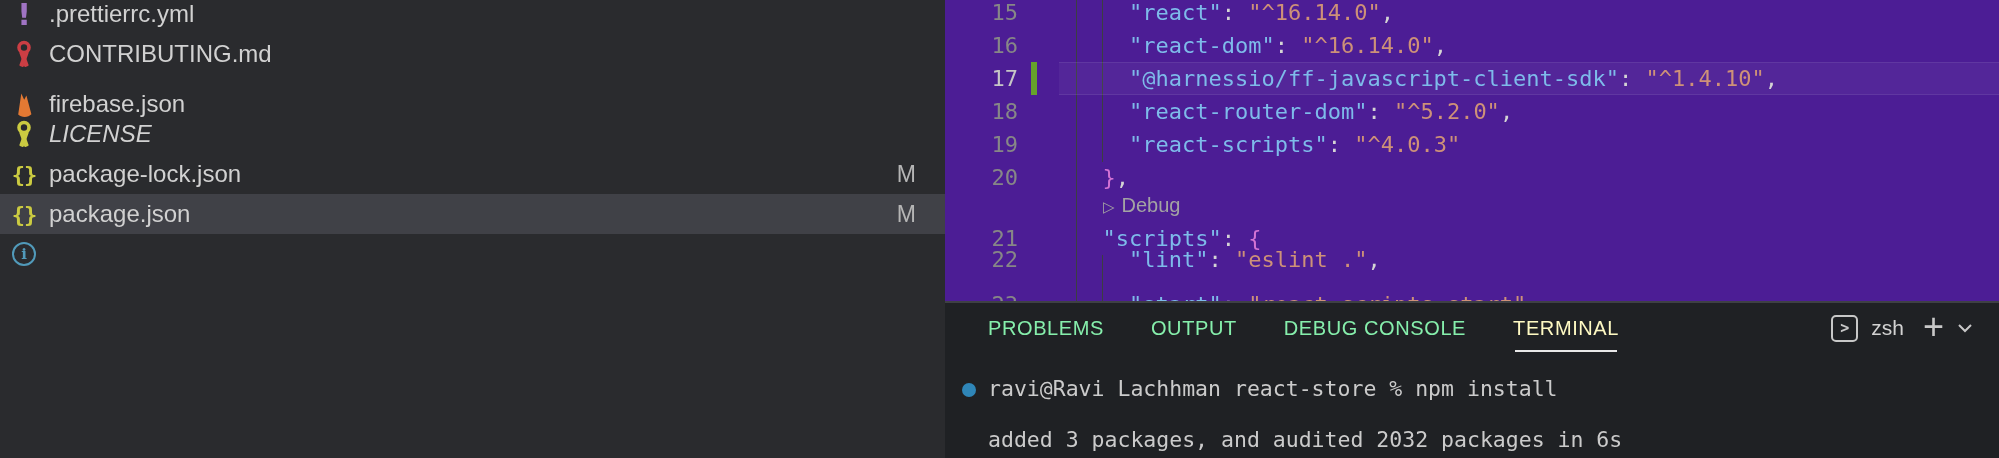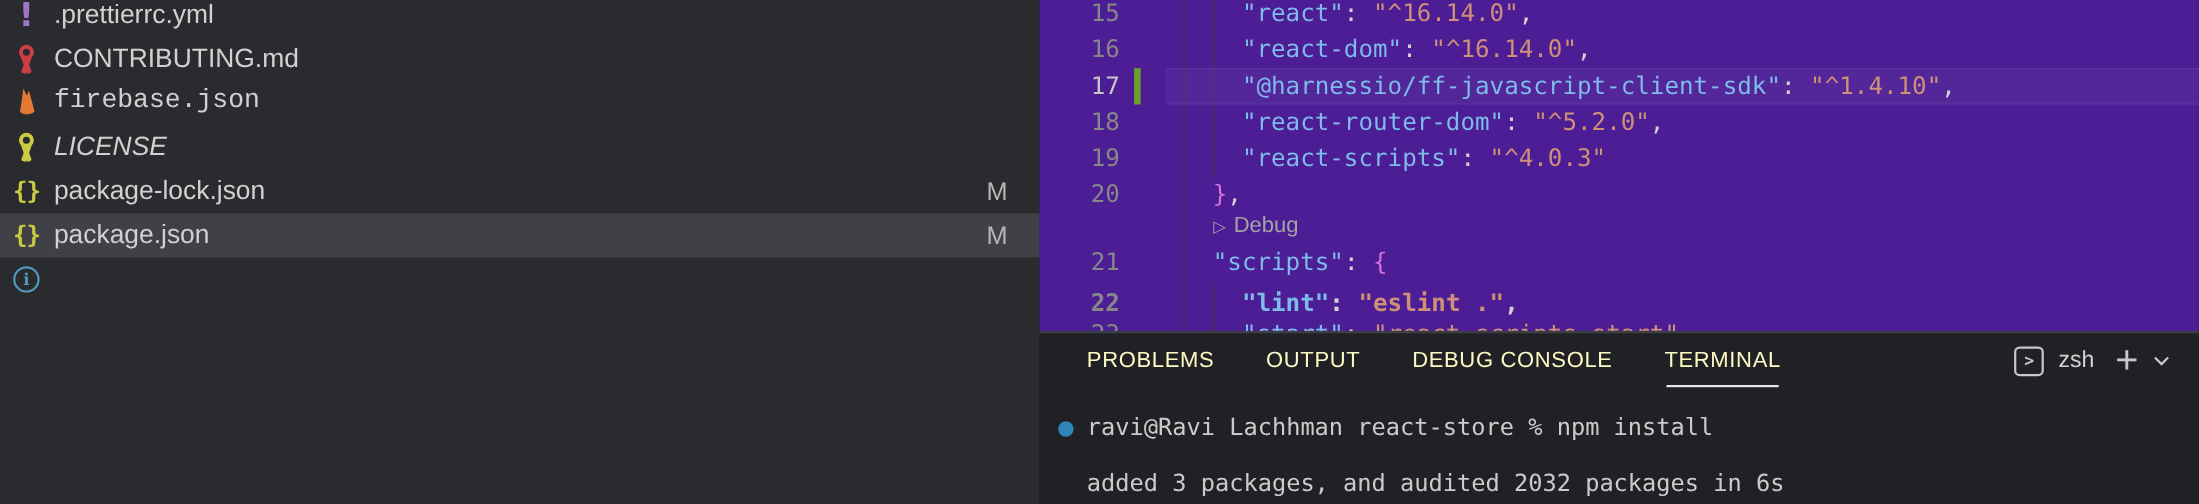--- a/index.html
+++ b/index.html
@@ -38,21 +38,21 @@
   .codelens{position:absolute;left:158px;height:28px;line-height:28px;color:#a3a3a3;
             font:20px "Liberation Sans",sans-serif;cursor:pointer;}
   .codelens .tri{font-size:15px;margin-right:7px;}
   .indent-guide{position:absolute;width:1px;background:#3c3e42;}
 
   
   .panel{position:absolute;left:945px;top:301px;width:1054px;height:157px;background:#1f2124;
          border-top:2px solid #3e4044;box-sizing:border-box;}
   .panel-header{height:50px;display:flex;align-items:center;padding-left:43px;padding-right:26px;}
   .tabs{display:flex;gap:47px;height:100%;}
-  .tab{display:flex;align-items:center;height:100%;color:#fef9c3;font-size:20px;letter-spacing:.6px;
+  .tab{display:flex;align-items:center;height:100%;color:#86efac;font-size:20px;letter-spacing:.6px;
        position:relative;cursor:pointer;}
   .tab.active{color:#fef9c3;}
   .tab.active::after{content:"";position:absolute;left:2px;right:2px;bottom:1px;height:2px;background:#e8e8e8;}
   .panel-actions{margin-left:auto;display:flex;align-items:center;gap:13px;}
   .term-chip{width:23px;height:23px;border:2px solid #c8c8c8;border-radius:5px;display:flex;
              align-items:center;justify-content:center;color:#c8c8c8;font:700 15px "DejaVu Sans Mono",monospace;}
   .shell-label{color:#d2d2d2;font-size:21px;margin-right:6px;}
   .plus-btn{color:#c8c8c8;font:100 36px "Liberation Sans",sans-serif;line-height:24px;margin-top:-3px;}
   .chev-btn{display:flex;align-items:center;}
 
@@ -74,21 +74,21 @@
     <div class="file-row" style="top: 34px;">
       <span class="icon-cell">
         <svg class="ic-svg" viewBox="0 0 24 28">
           <circle cx="12" cy="7.5" r="5" fill="none" stroke="#cc3e44" stroke-width="3.6"></circle>
           <rect x="9.7" y="11" width="4.6" height="16" rx="1" fill="#cc3e44" transform="rotate(20 12 19)"></rect>
           <rect x="9.7" y="11" width="4.6" height="16" rx="1" fill="#cc3e44" transform="rotate(-20 12 19)"></rect>
         </svg>
       </span>
       <span>CONTRIBUTING.md</span>
     </div>
-    <div class="file-row" style="top: 71px; font-family: Liberation Mono, monospace;">
+    <div class="file-row" style="top: 84px;">
       <span class="icon-cell">
         <svg class="ic-svg" viewBox="0 0 24 28">
           <path d="M6.2 24.5 L9.3 3.5 L12.2 9.8 L14.4 5.6 L19.4 24.3 C16.6 27.6 9.2 27.8 6.2 24.5 Z" fill="#e37933"></path>
         </svg>
       </span>
       <span>firebase.json</span>
     </div>
     <div class="file-row" style="top: 114px; font-style: italic;">
       <span class="icon-cell">
         <svg class="ic-svg" viewBox="0 0 24 28">
@@ -126,21 +126,21 @@
   <div class="indent-guide" style="left:157px;top:255px;height:46px;"></div>
   <div>
       <div class="code-line" style="top: -4px;"><span class="lnum">15</span><span class="ltext">    <span class="tk-key">"react"</span><span class="tk-pun">: </span><span class="tk-str">"^16.14.0"</span><span class="tk-pun">,</span></span></div>
       <div class="code-line" style="top: 29px;"><span class="lnum">16</span><span class="ltext">    <span class="tk-key">"react-dom"</span><span class="tk-pun">: </span><span class="tk-str">"^16.14.0"</span><span class="tk-pun">,</span></span></div>
       <div class="code-line" style="top: 62px;"><div class="cur-line" style="top: 0px;"></div><div class="gutter-added" style="top: 0px;"></div><span class="lnum active">17</span><span class="ltext">    <span class="tk-key">"@harnessio/ff-javascript-client-sdk"</span><span class="tk-pun">: </span><span class="tk-str">"^1.4.10"</span><span class="tk-pun">,</span></span></div>
       <div class="code-line" style="top: 95px;"><span class="lnum">18</span><span class="ltext">    <span class="tk-key">"react-router-dom"</span><span class="tk-pun">: </span><span class="tk-str">"^5.2.0"</span><span class="tk-pun">,</span></span></div>
       <div class="code-line" style="top: 128px;"><span class="lnum">19</span><span class="ltext">    <span class="tk-key">"react-scripts"</span><span class="tk-pun">: </span><span class="tk-str">"^4.0.3"</span></span></div>
       <div class="code-line" style="top: 161px;"><span class="lnum">20</span><span class="ltext">  <span class="tk-brace">}</span><span class="tk-pun">,</span></span></div>
       <div class="codelens" style="top: 194px;"><span class="tri">▷</span><span>Debug</span></div>
       <div class="code-line" style="top: 222px;"><span class="lnum">21</span><span class="ltext">  <span class="tk-key">"scripts"</span><span class="tk-pun">: </span><span class="tk-brace">{</span></span></div>
-      <div class="code-line" style="top: 260px; font-weight: bold;"><span class="lnum">22</span><span class="ltext">    <span class="tk-key">"lint"</span><span class="tk-pun">: </span><span class="tk-str">"eslint ."</span><span class="tk-pun">,</span></span></div>
+      <div class="code-line" style="top: 243px;"><span class="lnum">22</span><span class="ltext">    <span class="tk-key">"lint"</span><span class="tk-pun">: </span><span class="tk-str">"eslint ."</span><span class="tk-pun">,</span></span></div>
       <div class="code-line" style="top: 288px;"><span class="lnum">23</span><span class="ltext">    <span class="tk-key">"start"</span><span class="tk-pun">: </span><span class="tk-str">"react-scripts start"</span><span class="tk-pun">,</span></span></div>
     </div>
 </div>
 
 <div class="panel">
   <div class="panel-header">
     <div class="tabs">
         <span class="tab">PROBLEMS</span>
         <span class="tab">OUTPUT</span>
         <span class="tab">DEBUG CONSOLE</span>

